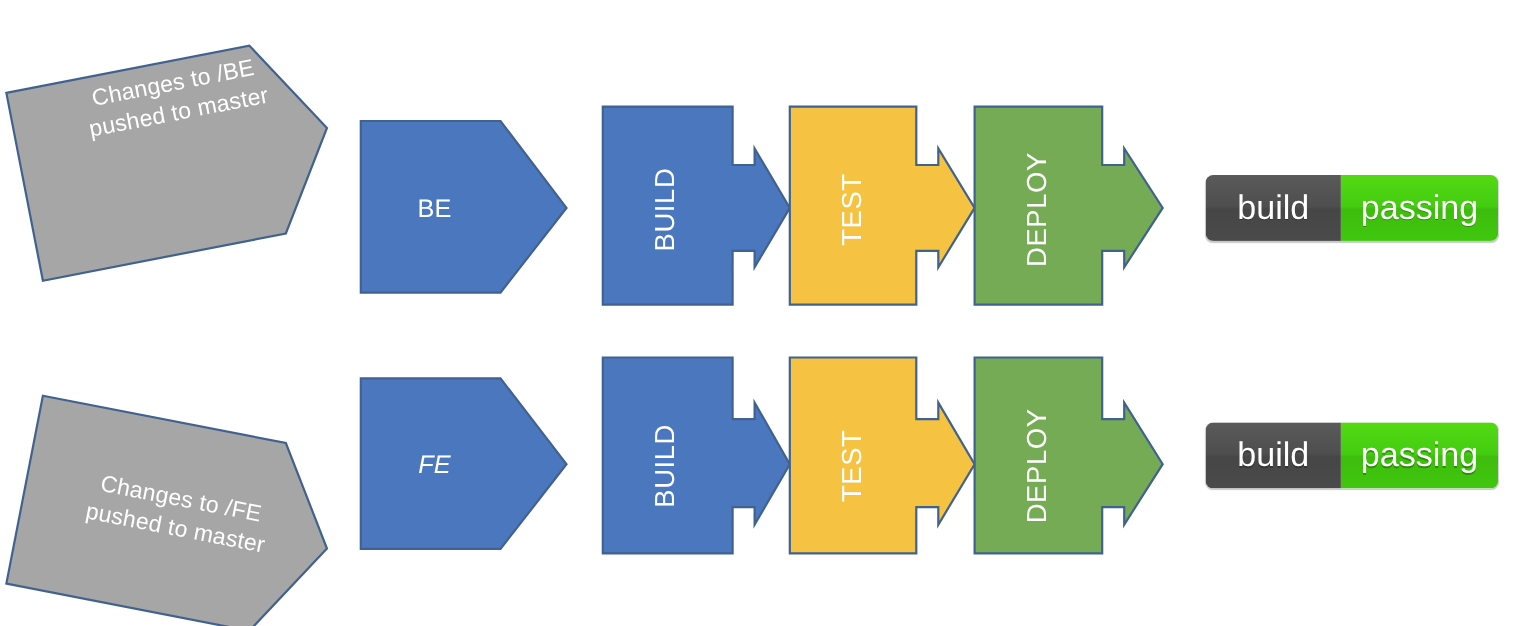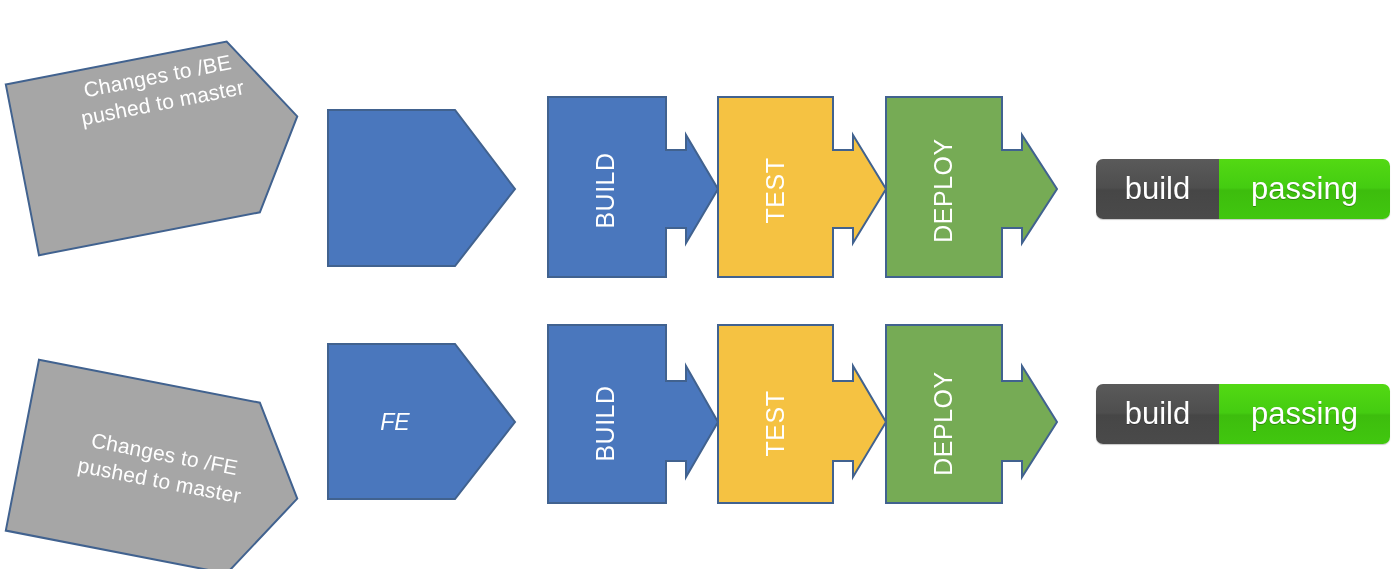--- a/index.html
+++ b/index.html
@@ -60,21 +60,21 @@
     text-shadow:0 1px 0 rgba(0,0,0,.28);
     padding:0 16px;
     box-sizing:border-box;
   }
   .badge .left{
     background:linear-gradient(180deg,#5a5a5a 0%,#4e4e4e 48%,#464646 52%,#4a4a4a 100%);
     width:123px;
   }
   .badge .right{
     background:linear-gradient(180deg,#53d913 0%,#44cc11 48%,#3dbd0d 52%,#41c70f 100%);
-    width:171px;
+    width:143px;
   }
 </style>
 </head>
 <body>
 
 <div id="stage">
 
   <svg width="1400" height="569" viewBox="0 0 1400 569" style="position:absolute;left:0;top:0;">
 
     <g transform="rotate(-11 150 145)">
@@ -114,20 +114,21 @@
     </g>
 
     <g>
       <polygon points="886,325 1002,325 1002,381 1022,381 1022,366 1057,422 1022,477 1022,461 1002,461 1002,503 886,503" fill="#76ab55" stroke="#41628f" stroke-width="2"></polygon>
     </g>
   </svg>
 
   <div class="src-label" style="left:40px;top:62px;width:240px;transform:rotate(-11deg);">Changes to /BE
 pushed to master</div>
 
+  <div class="pent-label" style="left:330px;top:176px;width:130px;">BE</div>
 
   <div class="vlabel" style="left:540px;top:176px;width:130px;text-align:center;transform:rotate(-90deg);">BUILD</div>
   <div class="vlabel" style="left:710px;top:176px;width:130px;text-align:center;transform:rotate(-90deg);">TEST</div>
   <div class="vlabel" style="left:878px;top:176px;width:130px;text-align:center;transform:rotate(-90deg);">DEPLOY</div>
 
   <div class="badge" style="left:1096px;top:159px;">
     <div class="seg left">build</div>
     <div class="seg right">passing</div>
   </div>
 

